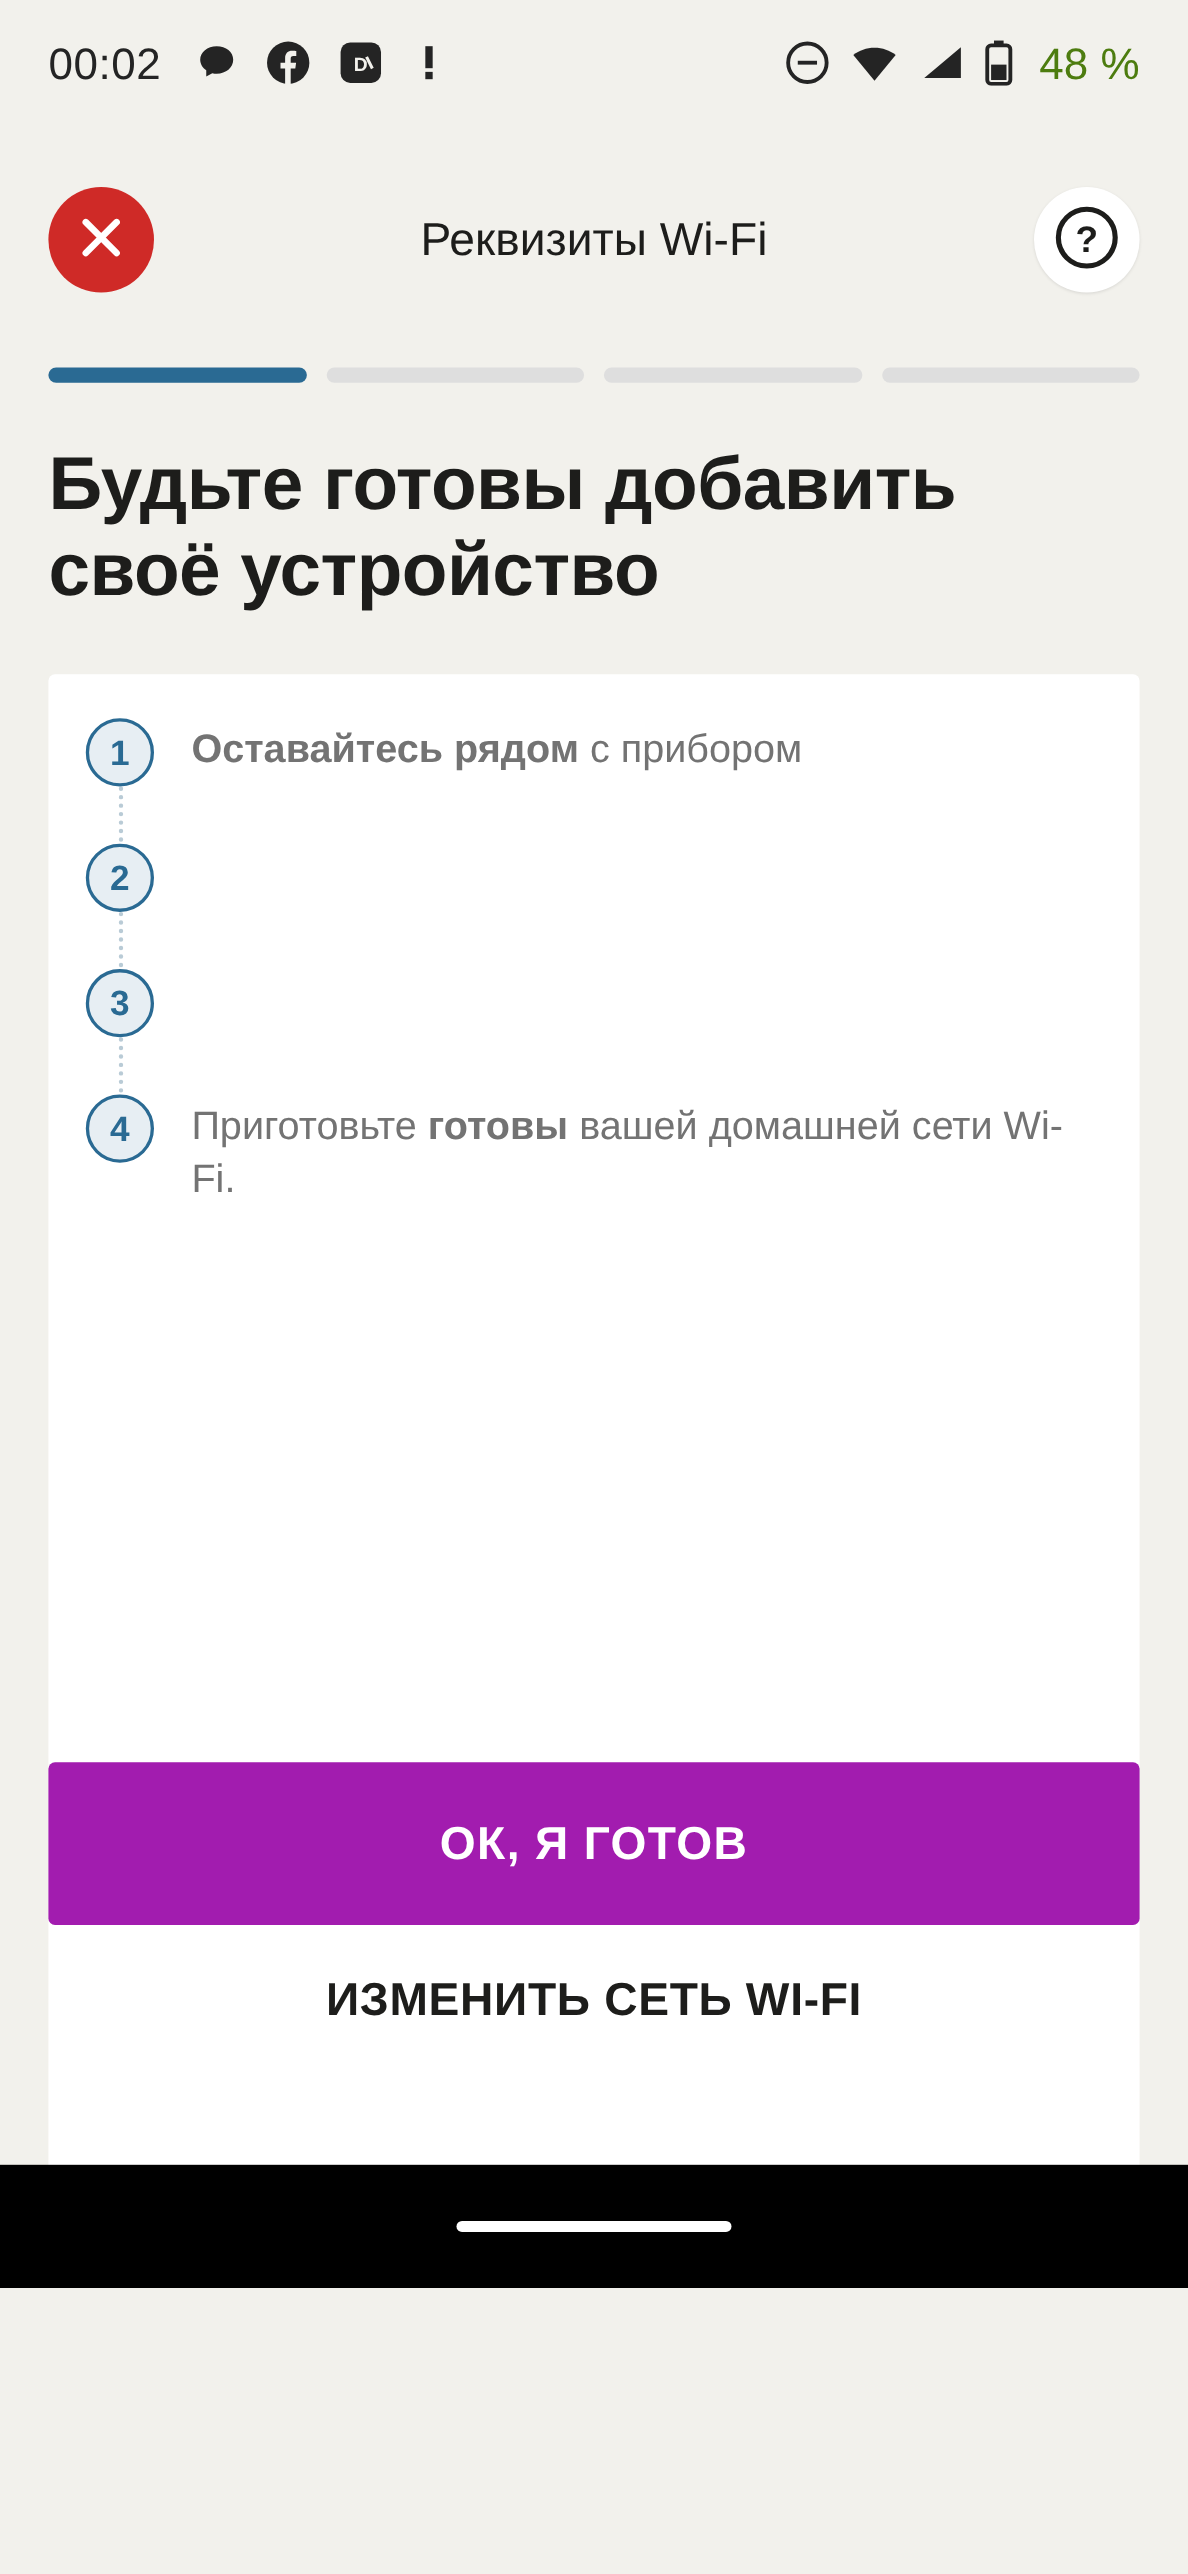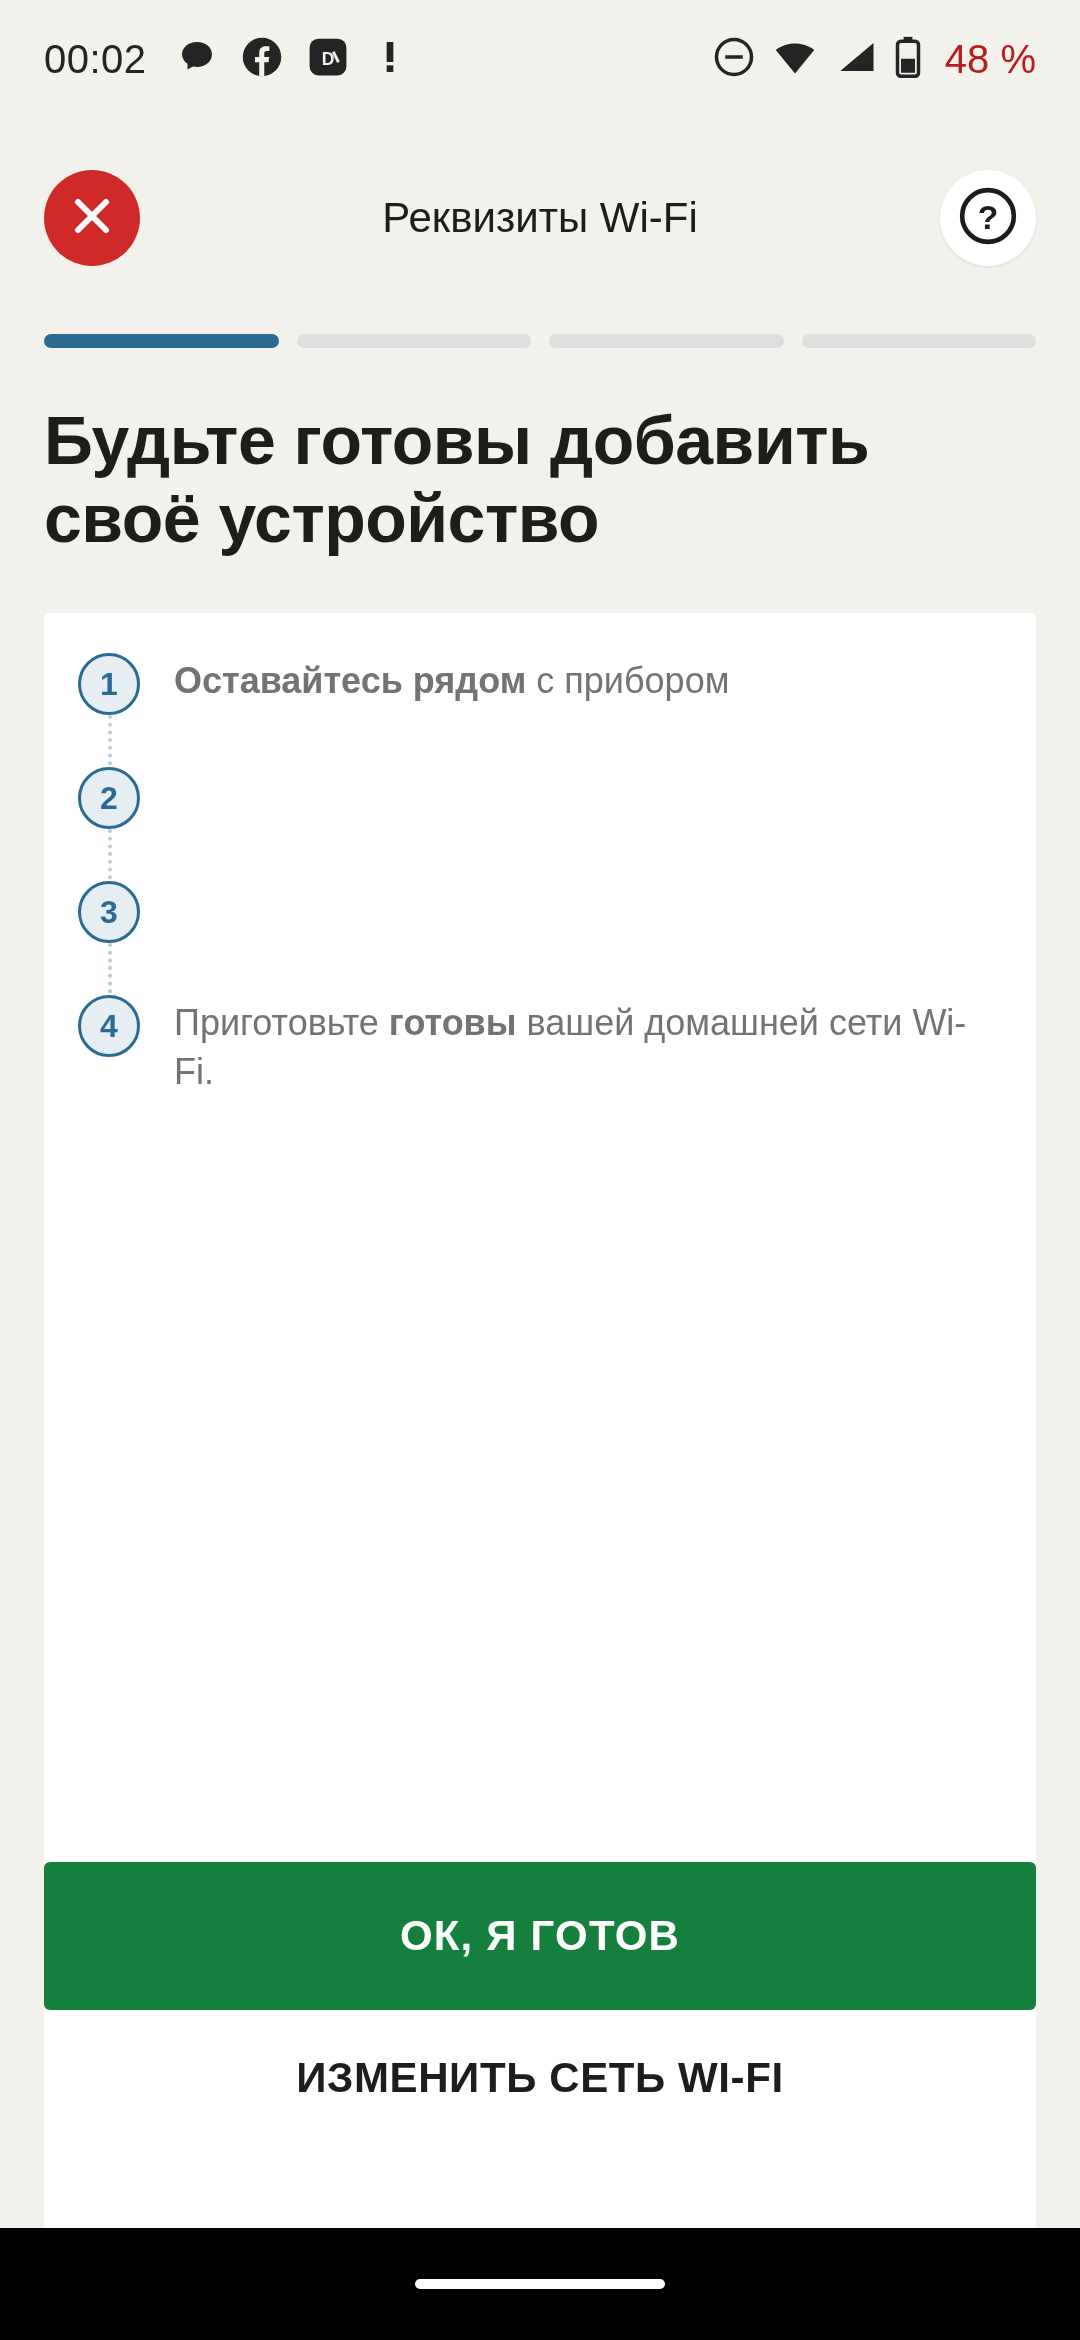--- a/index.html
+++ b/index.html
@@ -6,21 +6,21 @@
   html, body {
     width: 1080px;
     height: 2340px;
     background: #f2f1ec;
     font-family: "Liberation Sans", sans-serif;
     overflow: hidden;
   }
   .phone {
     position: relative;
     width: 1080px;
-    height: 2340px;
+    height: 2080px;
     background: #f2f1ec;
     display: flex;
     flex-direction: column;
     justify-content: space-between;
   }
 
   
   .statusbar {
     height: 118px;
     display: flex;
@@ -41,21 +41,21 @@
     margin-left: 30px;
   }
   .status-right {
     margin-left: auto;
     display: flex;
     align-items: center;
     gap: 18px;
   }
   .status-battery-text {
     font-size: 40px;
-    color: #b91c1c;
+    color: #4d7c0f;
     margin-left: 6px;
   }
   .ic { display: inline-block; }
 
   
   .header {
     height: 200px;
     display: flex;
     align-items: center;
     padding: 0 44px;
@@ -171,21 +171,21 @@
   }
   .step-text b { font-weight: 700; }
 
   
   .cta {
     position: absolute;
     left: 44px;
     right: 44px;
     bottom: 330px;
     height: 148px;
-    background: #15803d;
+    background: #a21caf;
     color: #ffffff;
     border: none;
     border-radius: 6px;
     font-size: 42px;
     font-weight: 700;
     letter-spacing: 1.2px;
     font-family: "Liberation Sans", sans-serif;
     display: flex;
     align-items: center;
     justify-content: center;

